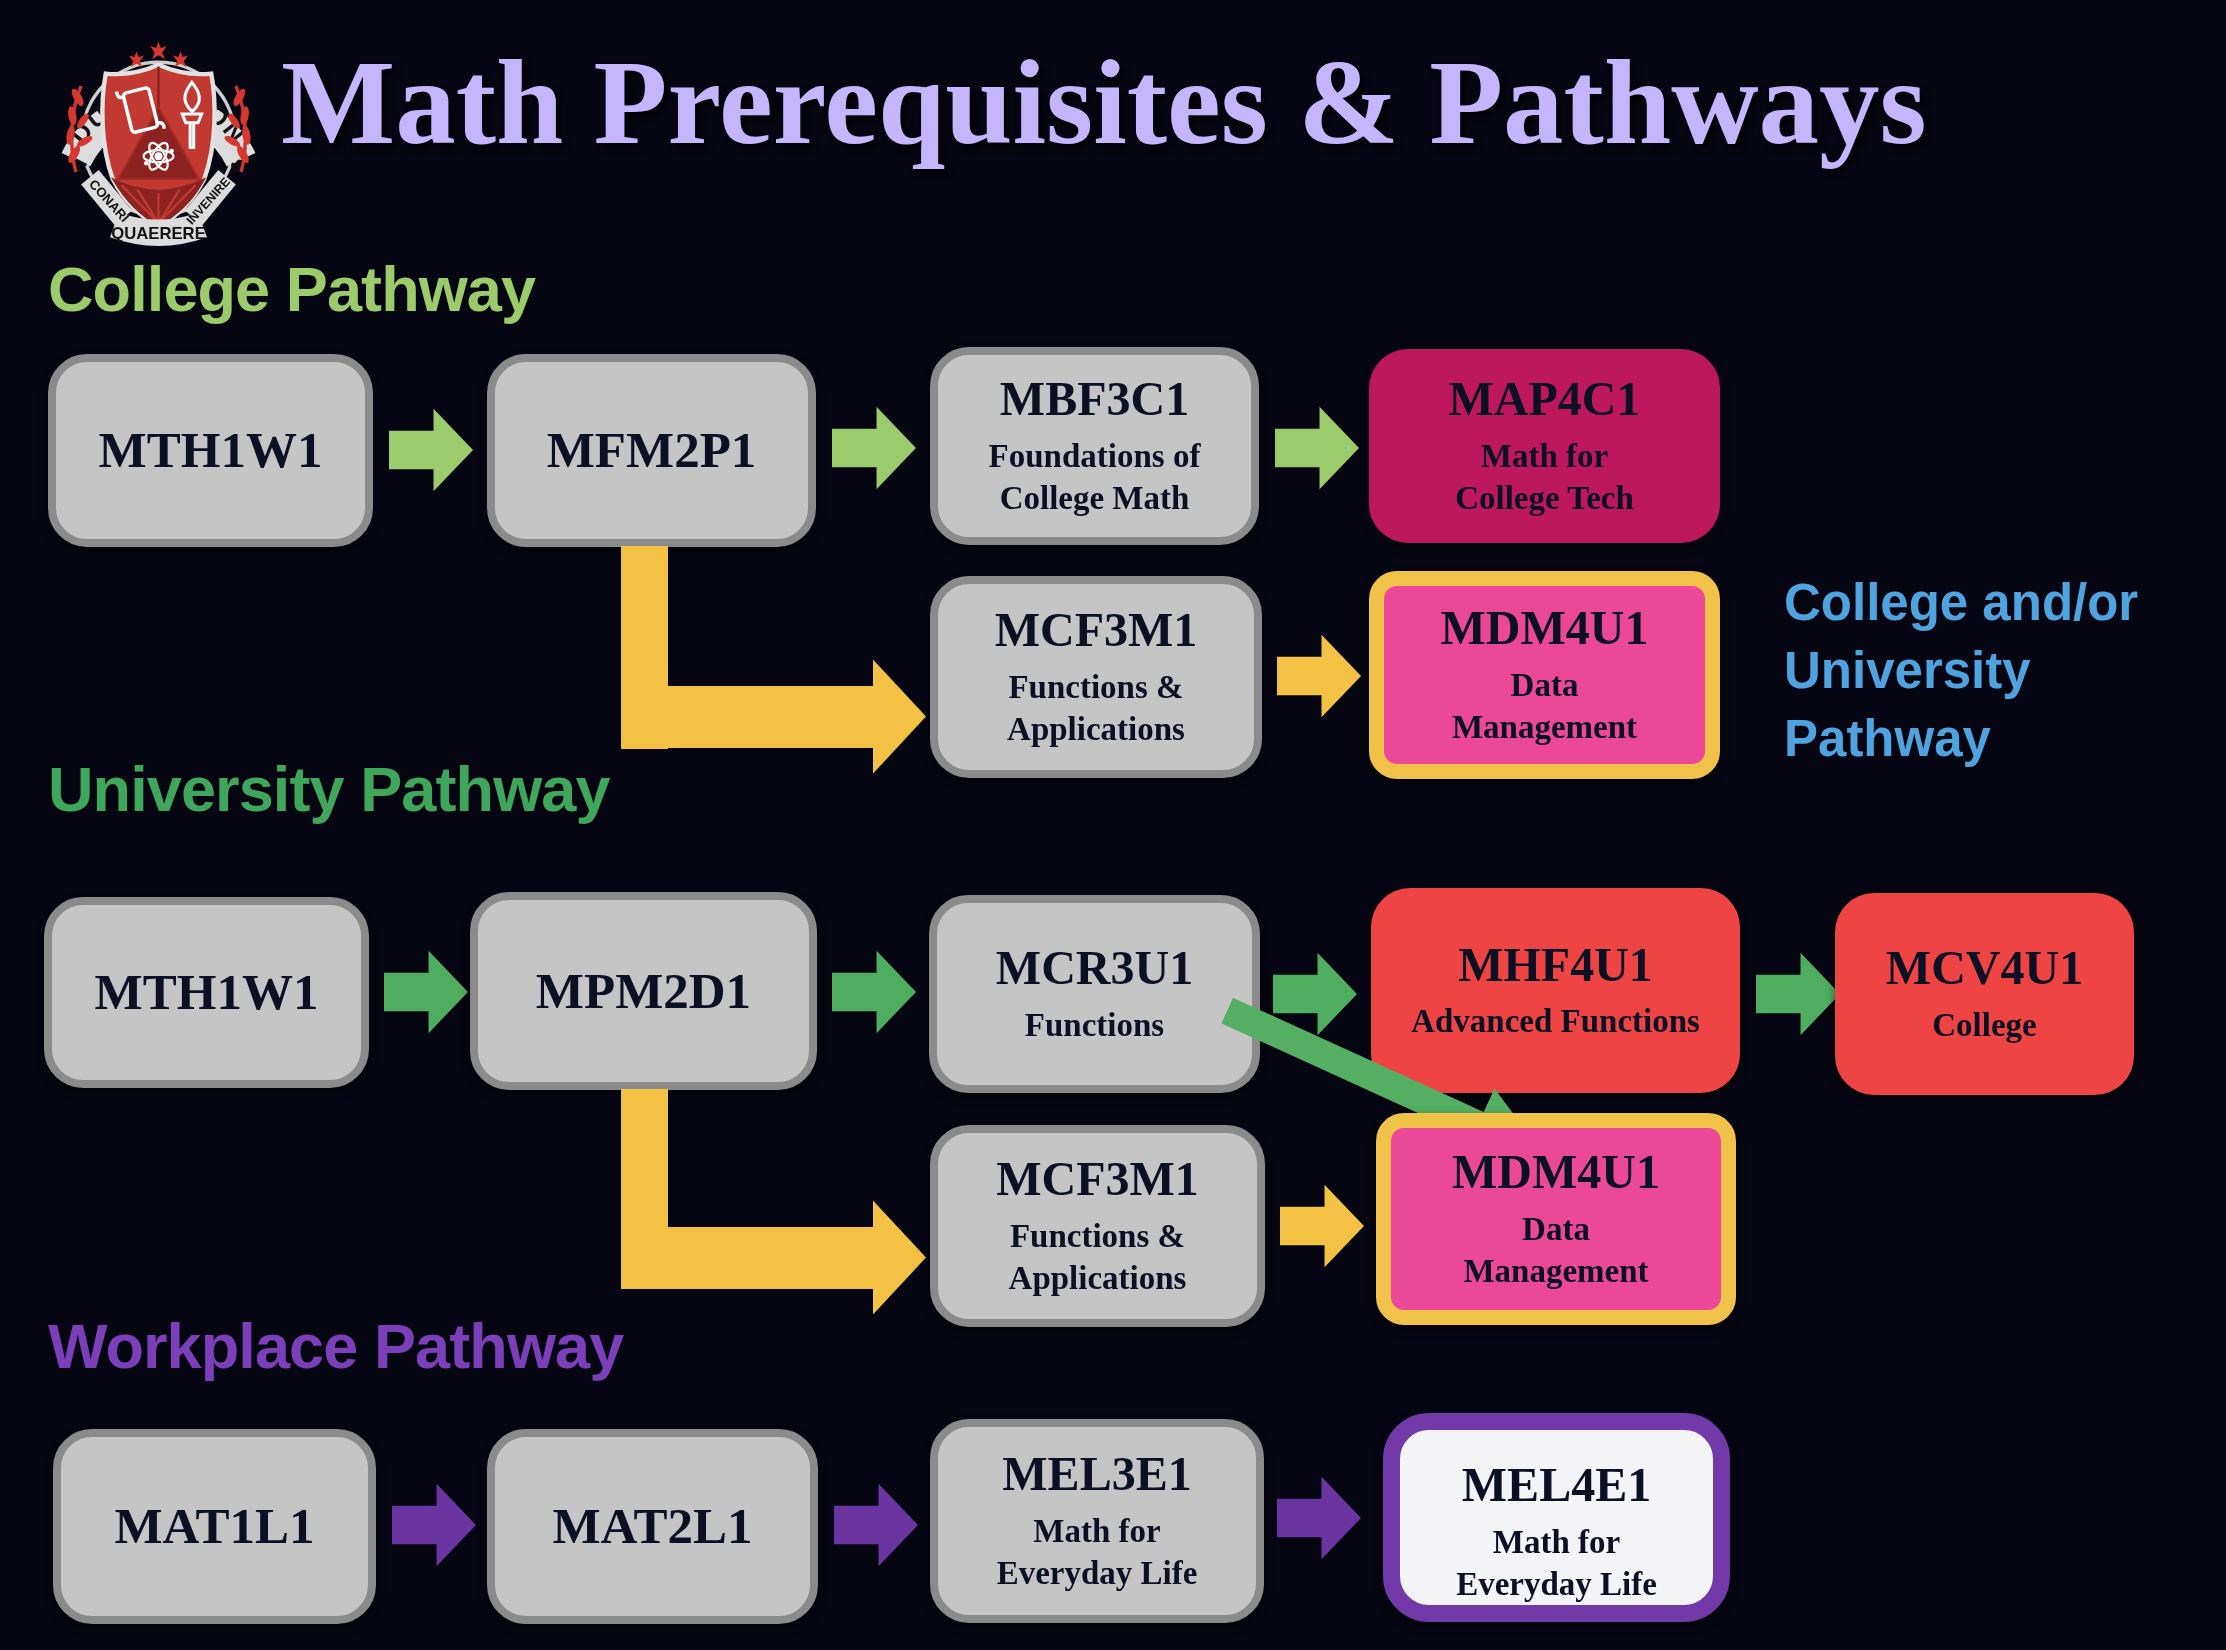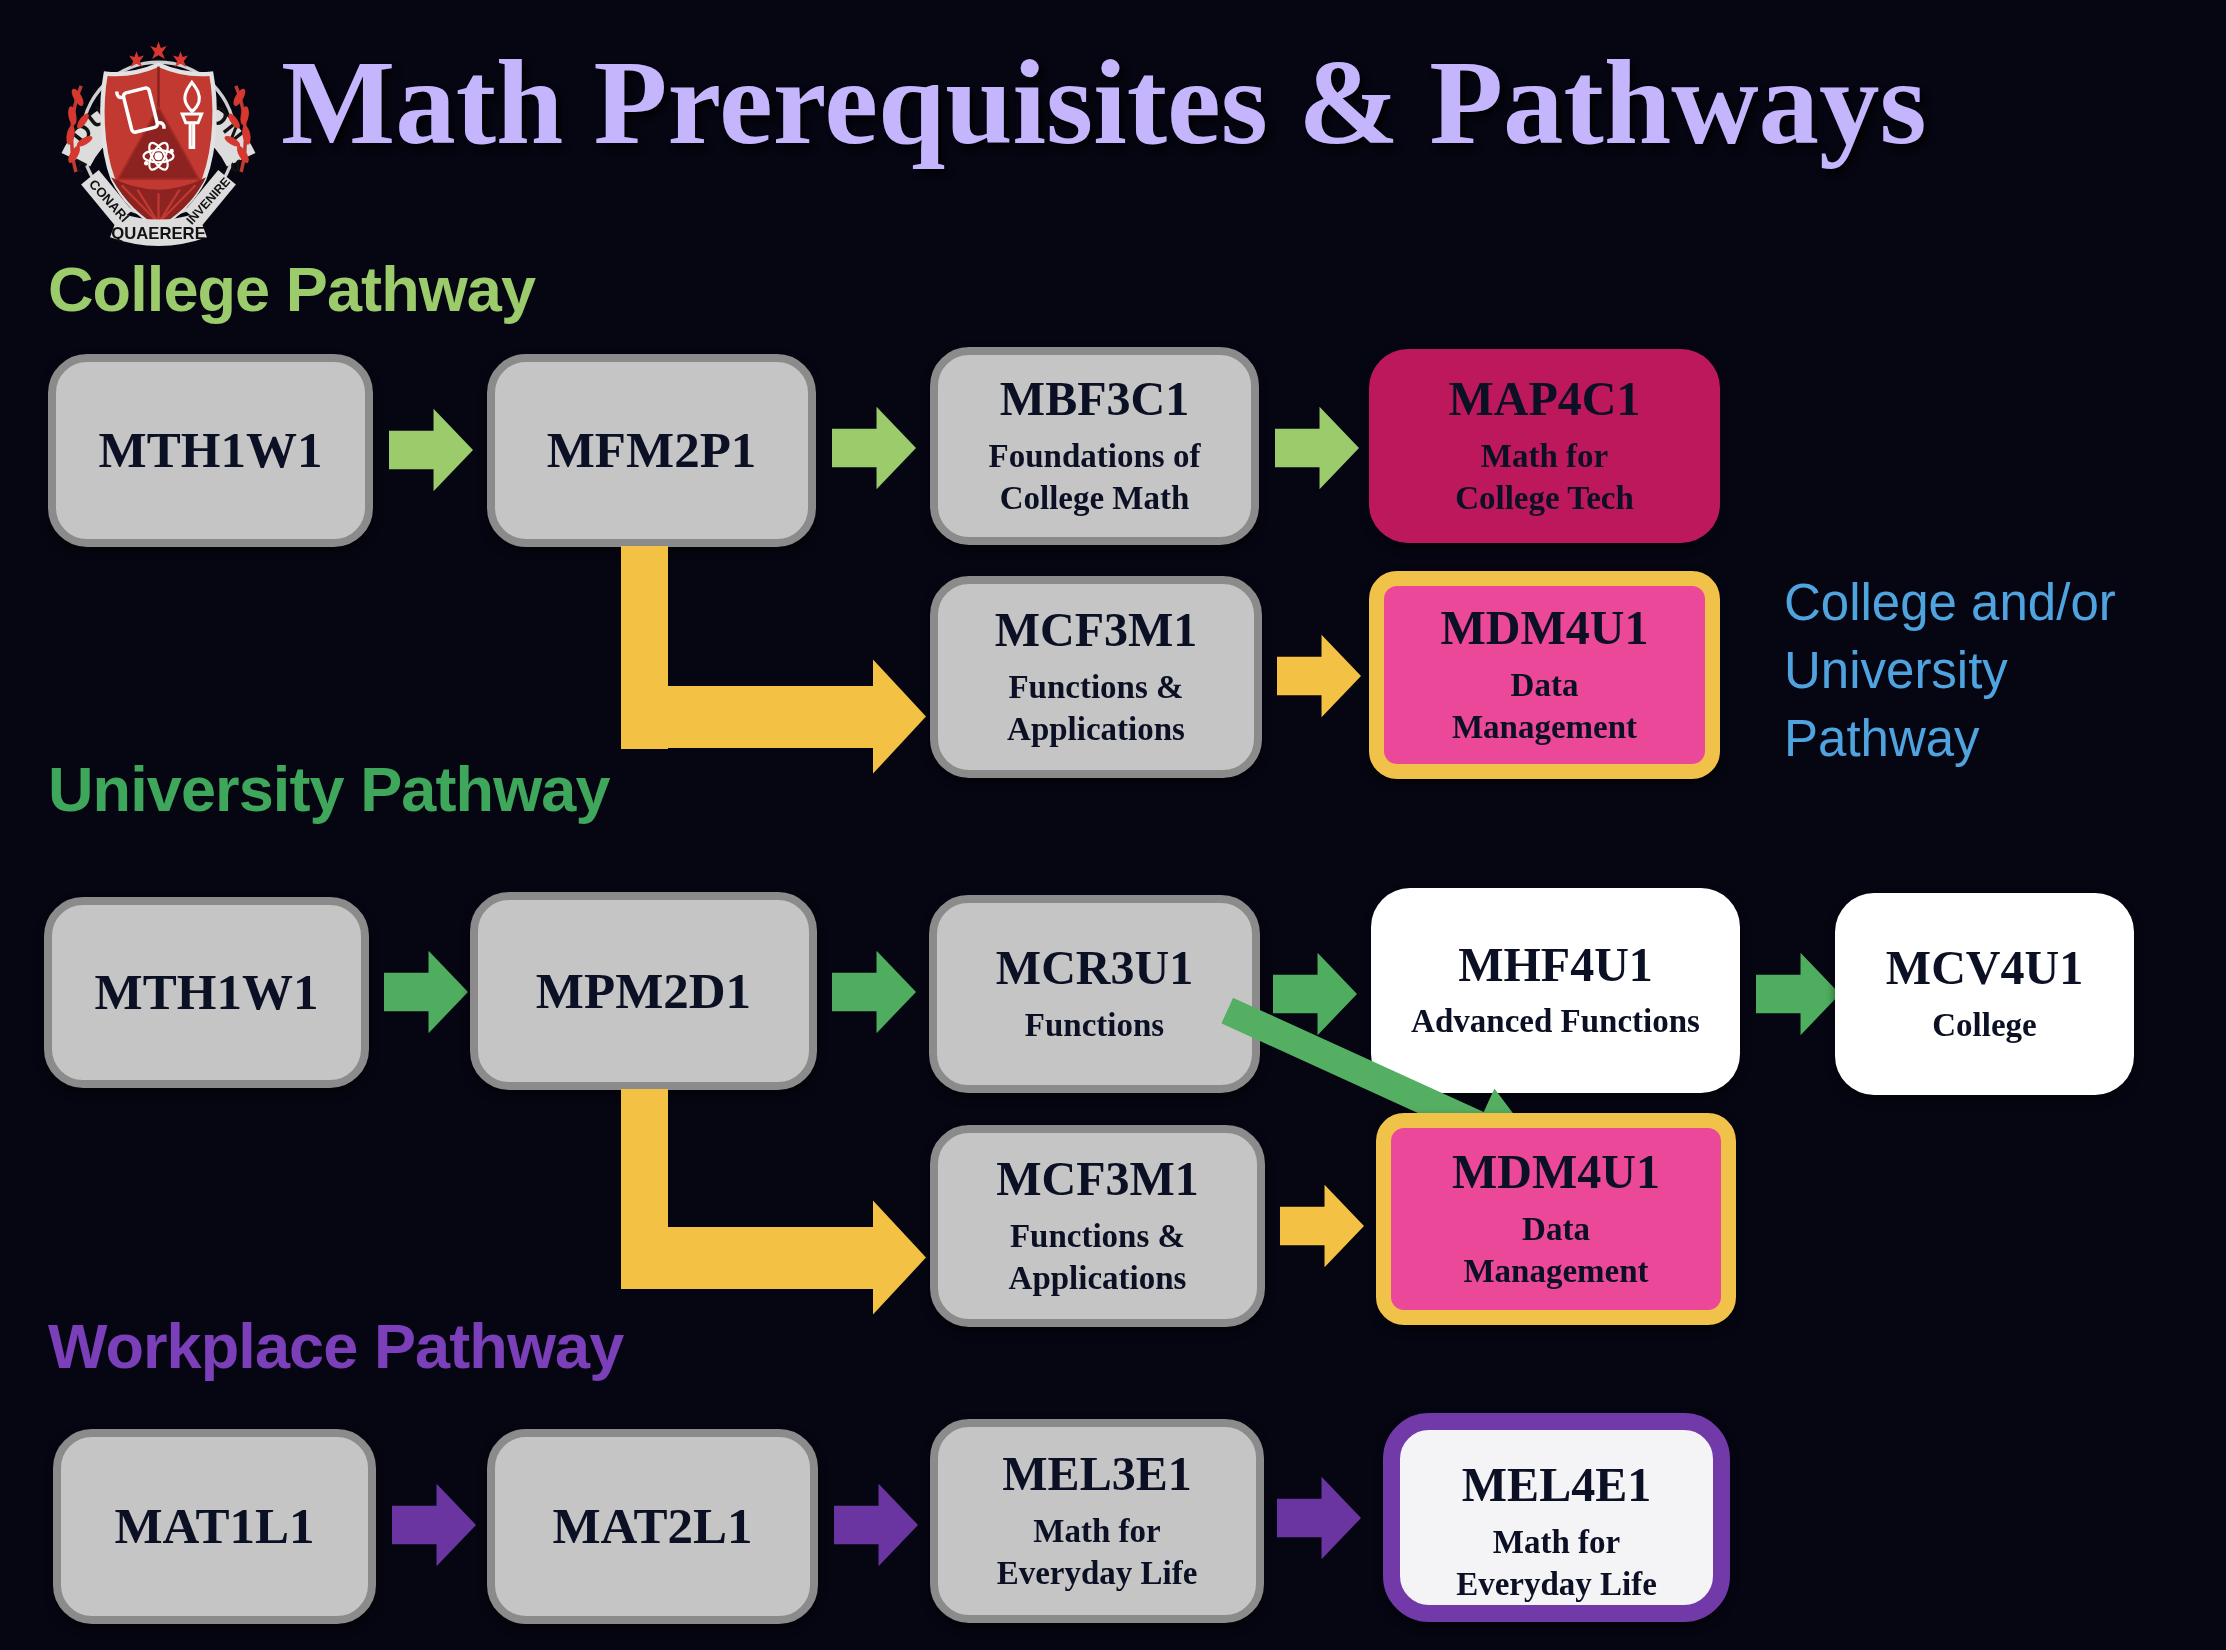--- a/index.html
+++ b/index.html
@@ -15,21 +15,21 @@
   .pathway{position:absolute;font-weight:bold;font-size:63px;letter-spacing:-0.9px;white-space:nowrap;}
   .pathway.college{left:48px;top:253px;color:#9BCB6A;}
   .pathway.university{left:48px;top:753px;color:#3FA75C;}
   .pathway.workplace{left:48px;top:1310px;color:#7C3FBA;}
 
   .node{position:absolute;display:flex;flex-direction:column;align-items:center;
         justify-content:center;text-align:center;border-radius:39px;box-sizing:border-box;
         box-shadow:0 4.4px 8px rgba(0,0,0,0.55);}
   .node.gray{background:#C5C5C5;border:8px solid #8B8B8B;}
   .node.lgreen{background:#be185d;}
-  .node.dgreen{background:#ffffff;}
+  .node.dgreen{background:#ef4444;}
   .node.blue{background:#ec4899;border:15px solid #F0C24A;border-radius:28px;}
   .node.white{background:#F4F3F6;border:17.6px solid #7239A8;border-radius:46px;justify-content:flex-end;}
 
   .code{font-family:"Liberation Serif",serif;font-weight:bold;font-size:51px;
         color:#0C1024;line-height:1.1;white-space:nowrap;}
   .code.sm{font-size:48px;}
   .sub{font-family:"Liberation Serif",serif;font-weight:bold;font-size:33px;line-height:1.28;
        color:#0C1024;margin-top:8.8px;}
 
   .arr{position:absolute;width:84px;height:84px;
@@ -40,21 +40,21 @@
   .arr.pu{background:#6B35A1;}
 
   .bar{position:absolute;background:#F3C244;}
   .tri{position:absolute;background:#F3C244;clip-path:polygon(0 2%,100% 50%,0 98%);}
 
   .diag{position:absolute;left:1227px;top:969px;width:349px;height:83px;background:#55AF63;
         transform:rotate(24.5deg);transform-origin:0 50%;
         clip-path:polygon(0 33%,79% 33%,79% 2%,100% 50%,79% 98%,79% 67%,0 67%);}
 
   .annot{position:absolute;left:1784px;top:569px;font-size:51px;line-height:68px;
-         color:#4FA3DE;white-space:nowrap;}
+         color:#4FA3DE;white-space:nowrap;font-weight:bold;}
 </style>
 </head>
 <body>
 
 <div class="stage">
 
   <svg class="crest" viewBox="0 0 240 290">
     <defs>
       <path id="arcTop" d="M 30,168 A 101,101 0 0 1 210,168"></path>
       <path id="arcBottom" d="M 36,152 A 92,92 0 0 0 204,152"></path>

